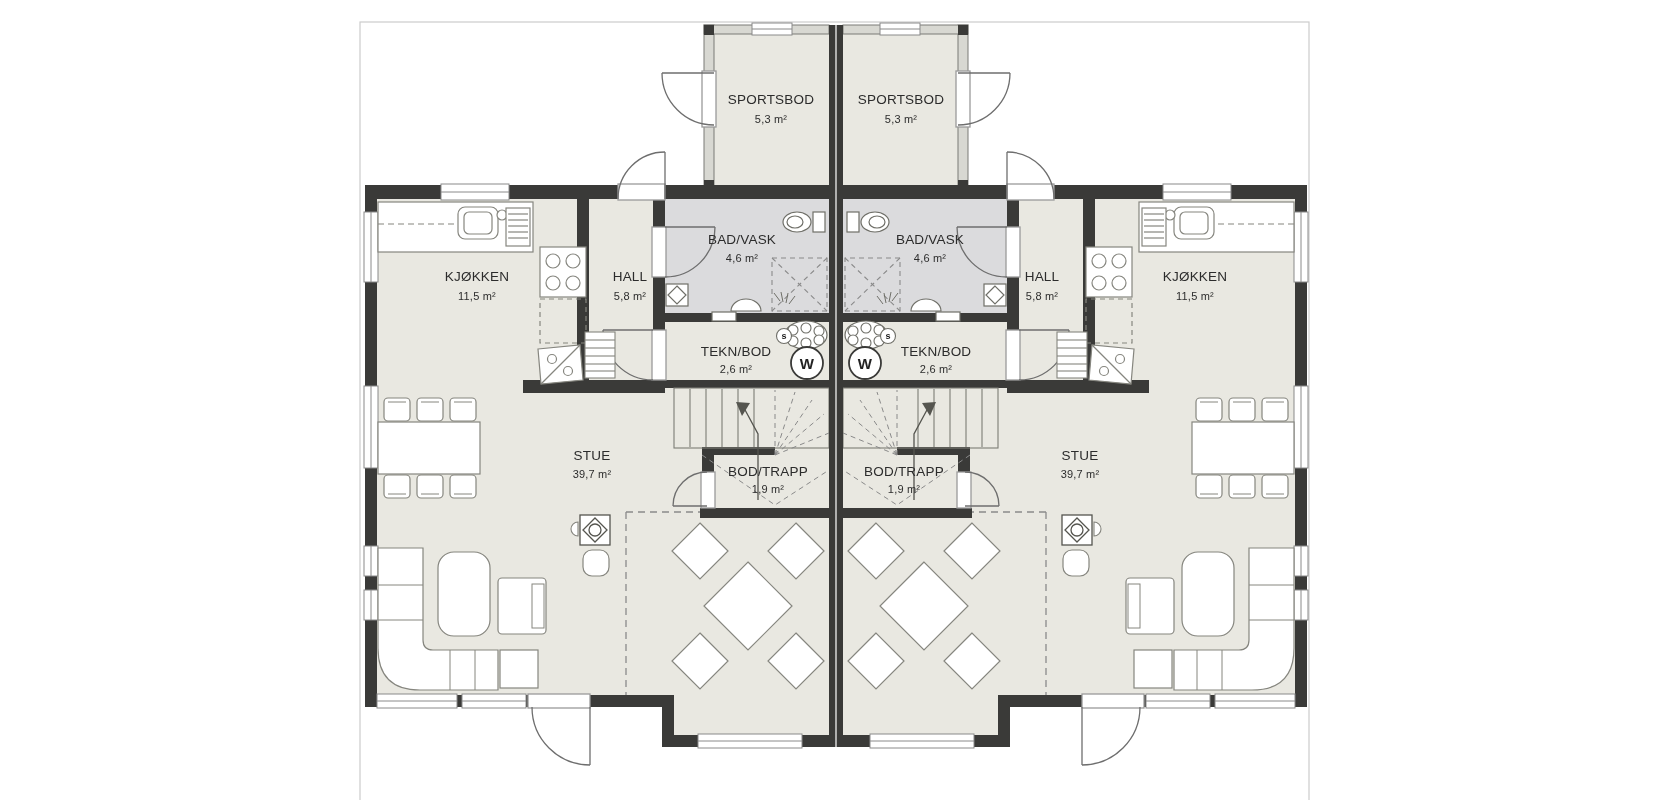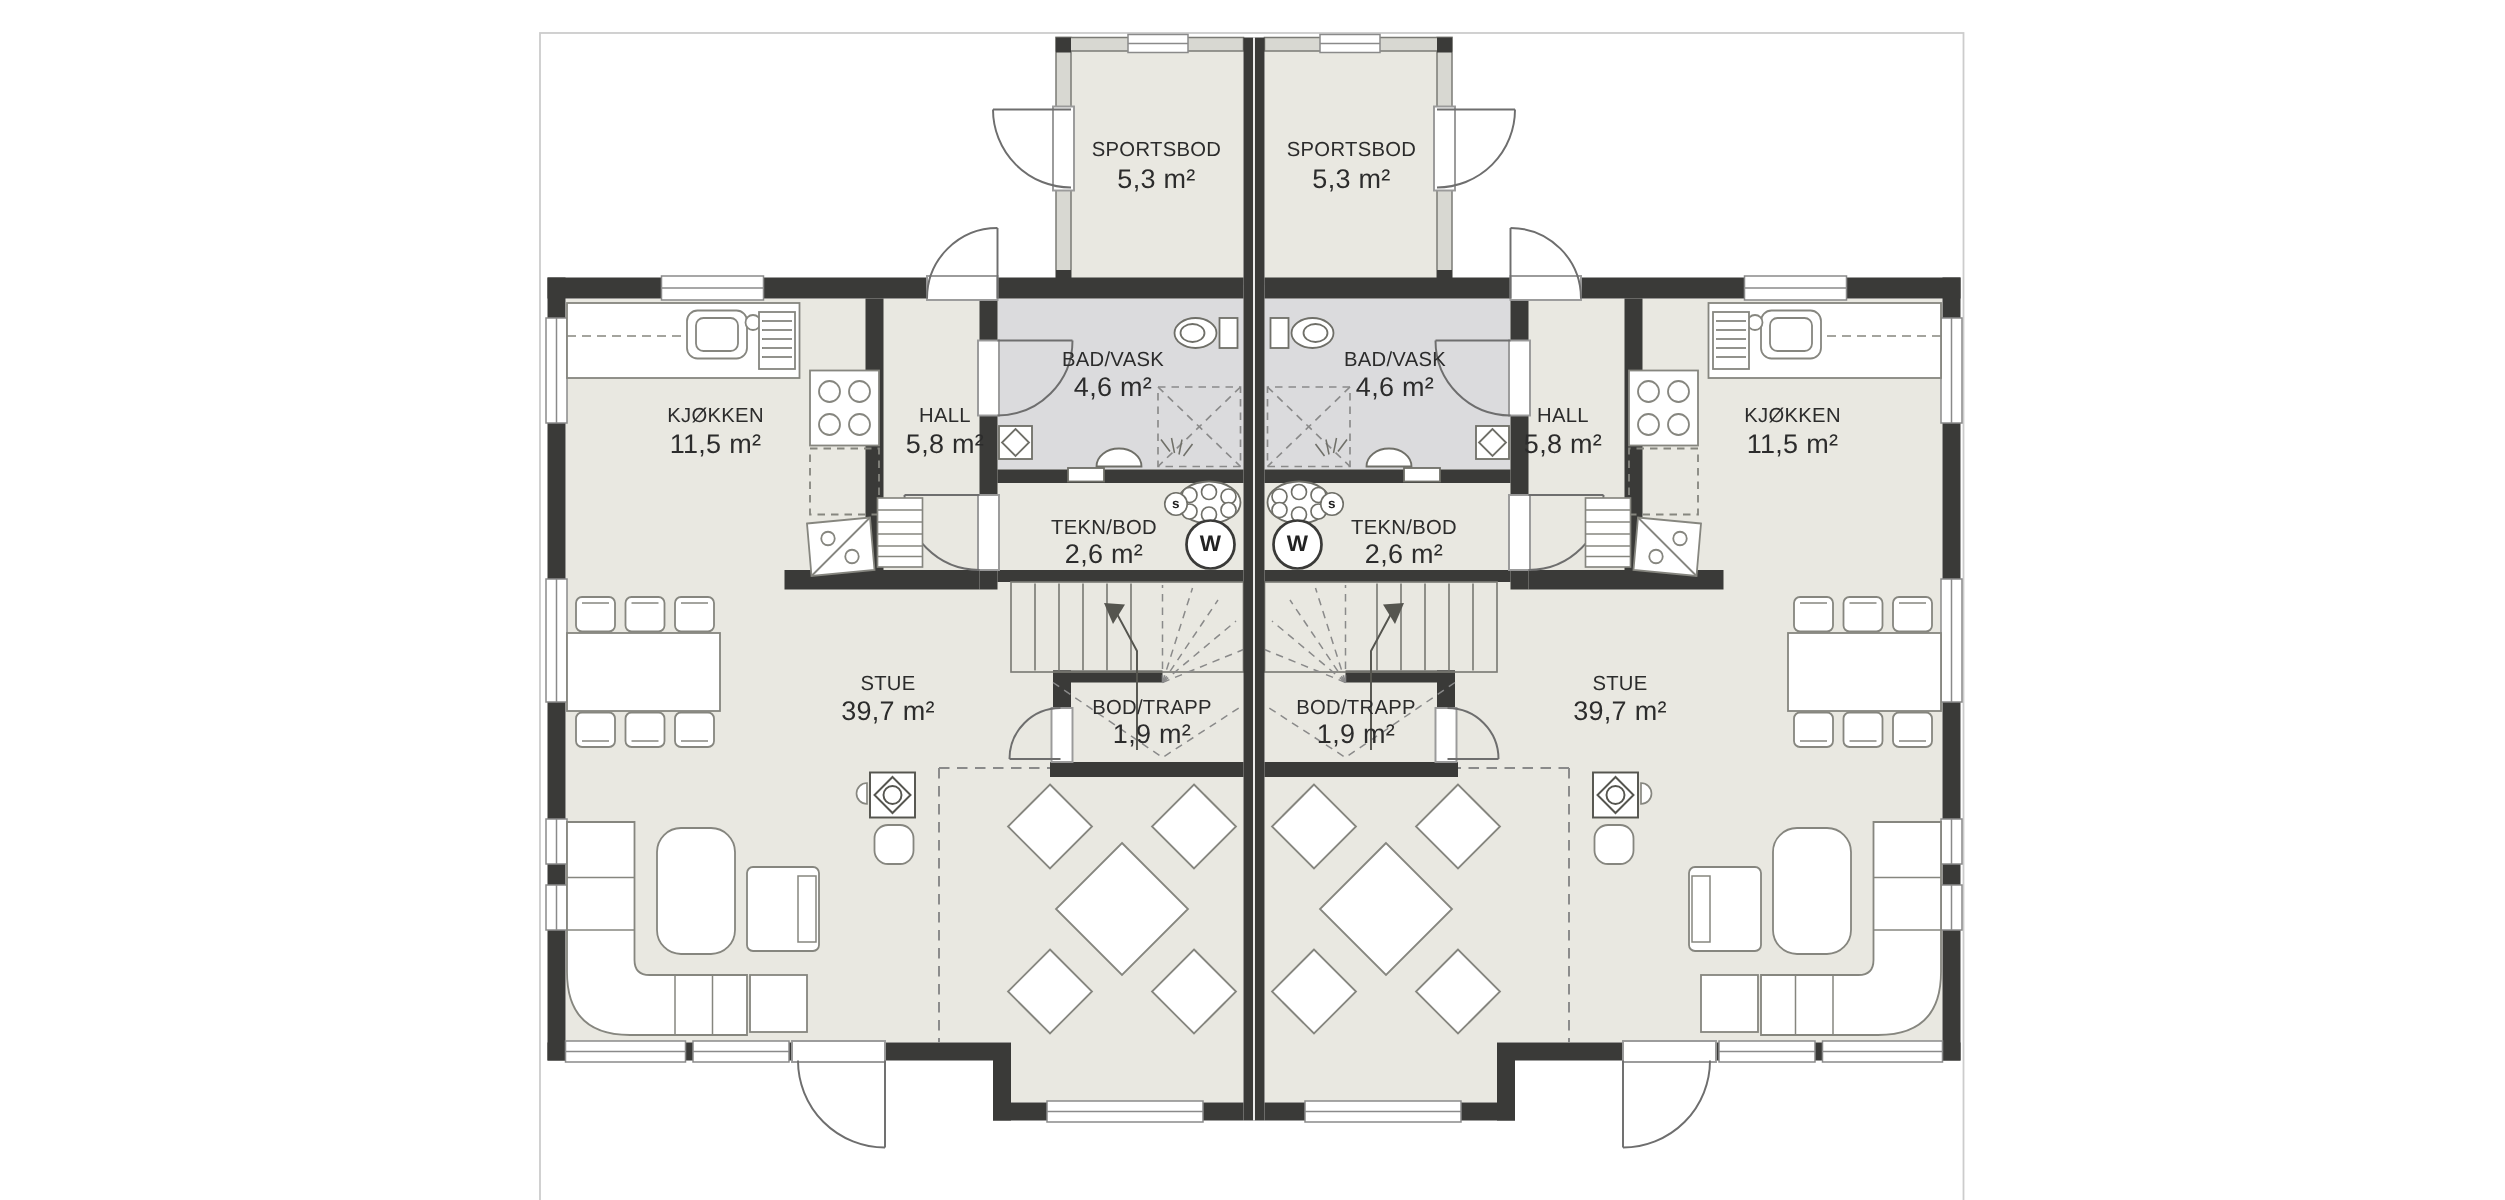--- a/index.html
+++ b/index.html
@@ -1,20 +1,20 @@
 <!DOCTYPE html>
 <html><head>
 <meta charset="utf-8">
 <style>
   html,body{margin:0;padding:0;background:#ffffff;}
   #stage{position:relative;width:1670px;height:800px;background:#ffffff;overflow:hidden;
          font-family:"Liberation Sans",sans-serif;}
   #planSvg{position:absolute;left:0;top:0;}
   .lbl{position:absolute;transform:translate(-50%,-50%);font-family:"Liberation Sans",sans-serif;
-       font-size:18px;color:#2c2c2c;white-space:nowrap;letter-spacing:.2px;line-height:1;}
+       font-size:11px;color:#2c2c2c;white-space:nowrap;letter-spacing:.2px;line-height:1;}
   .lbl.name{font-size:13.5px;}
   .lbl.wm{font-size:15px;font-weight:bold;color:#222;}
   .lbl.sm{font-size:9px;font-weight:bold;color:#222;}
 </style>
 </head>
 <body>
 
 <div id="stage">
 
 <svg id="planSvg" width="1670" height="800" viewBox="0 0 1670 800">

